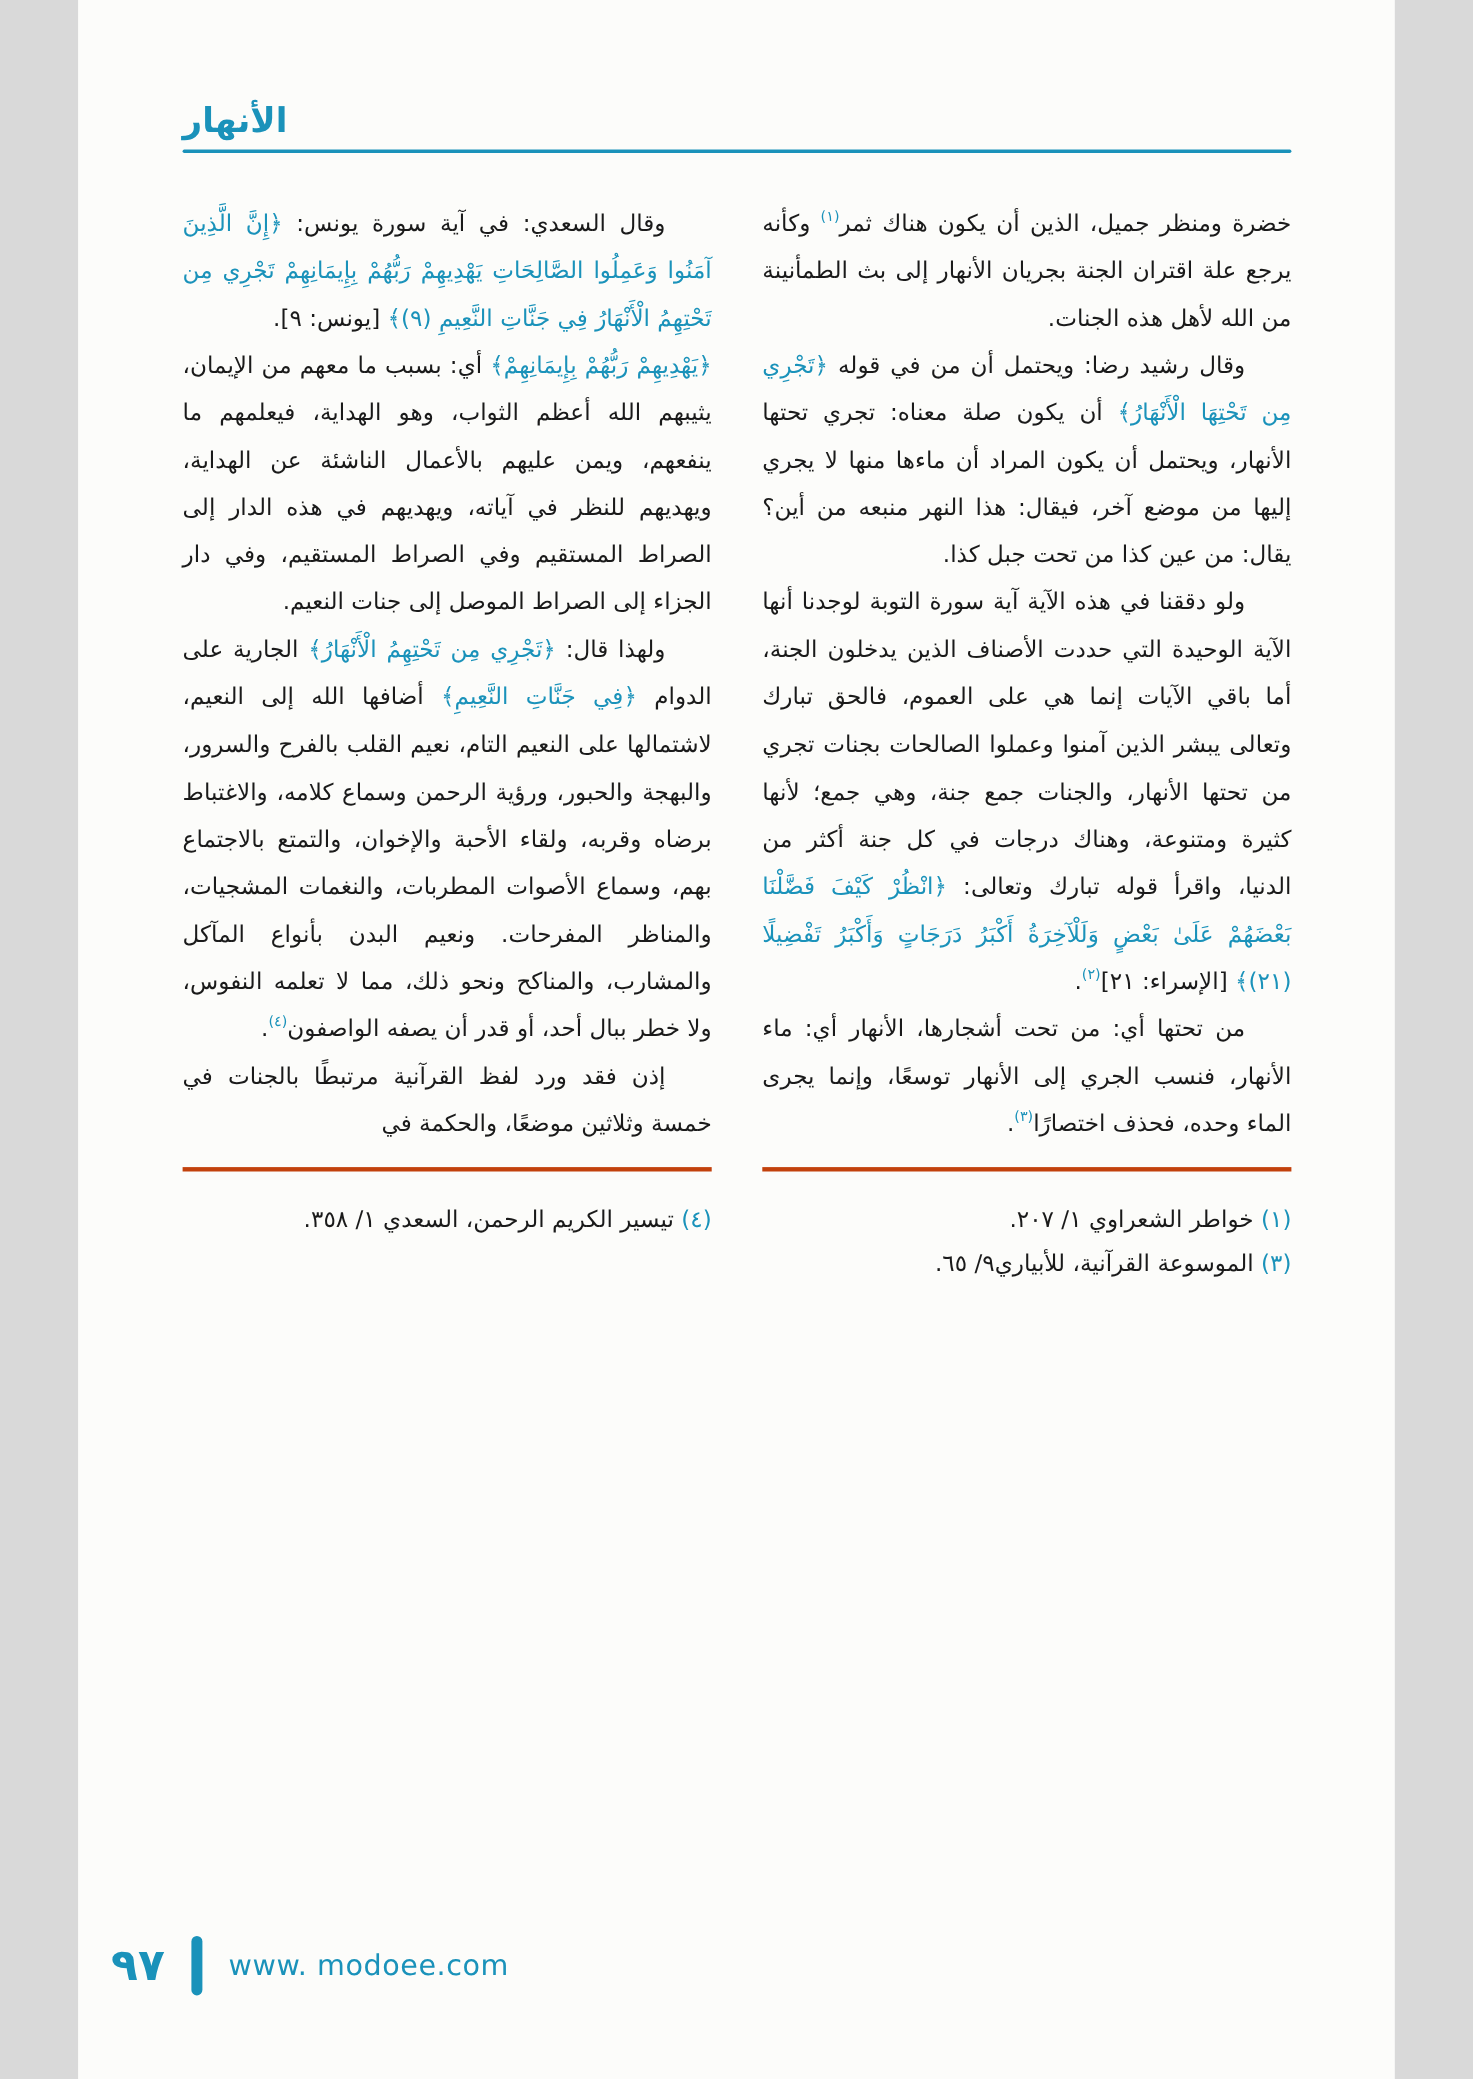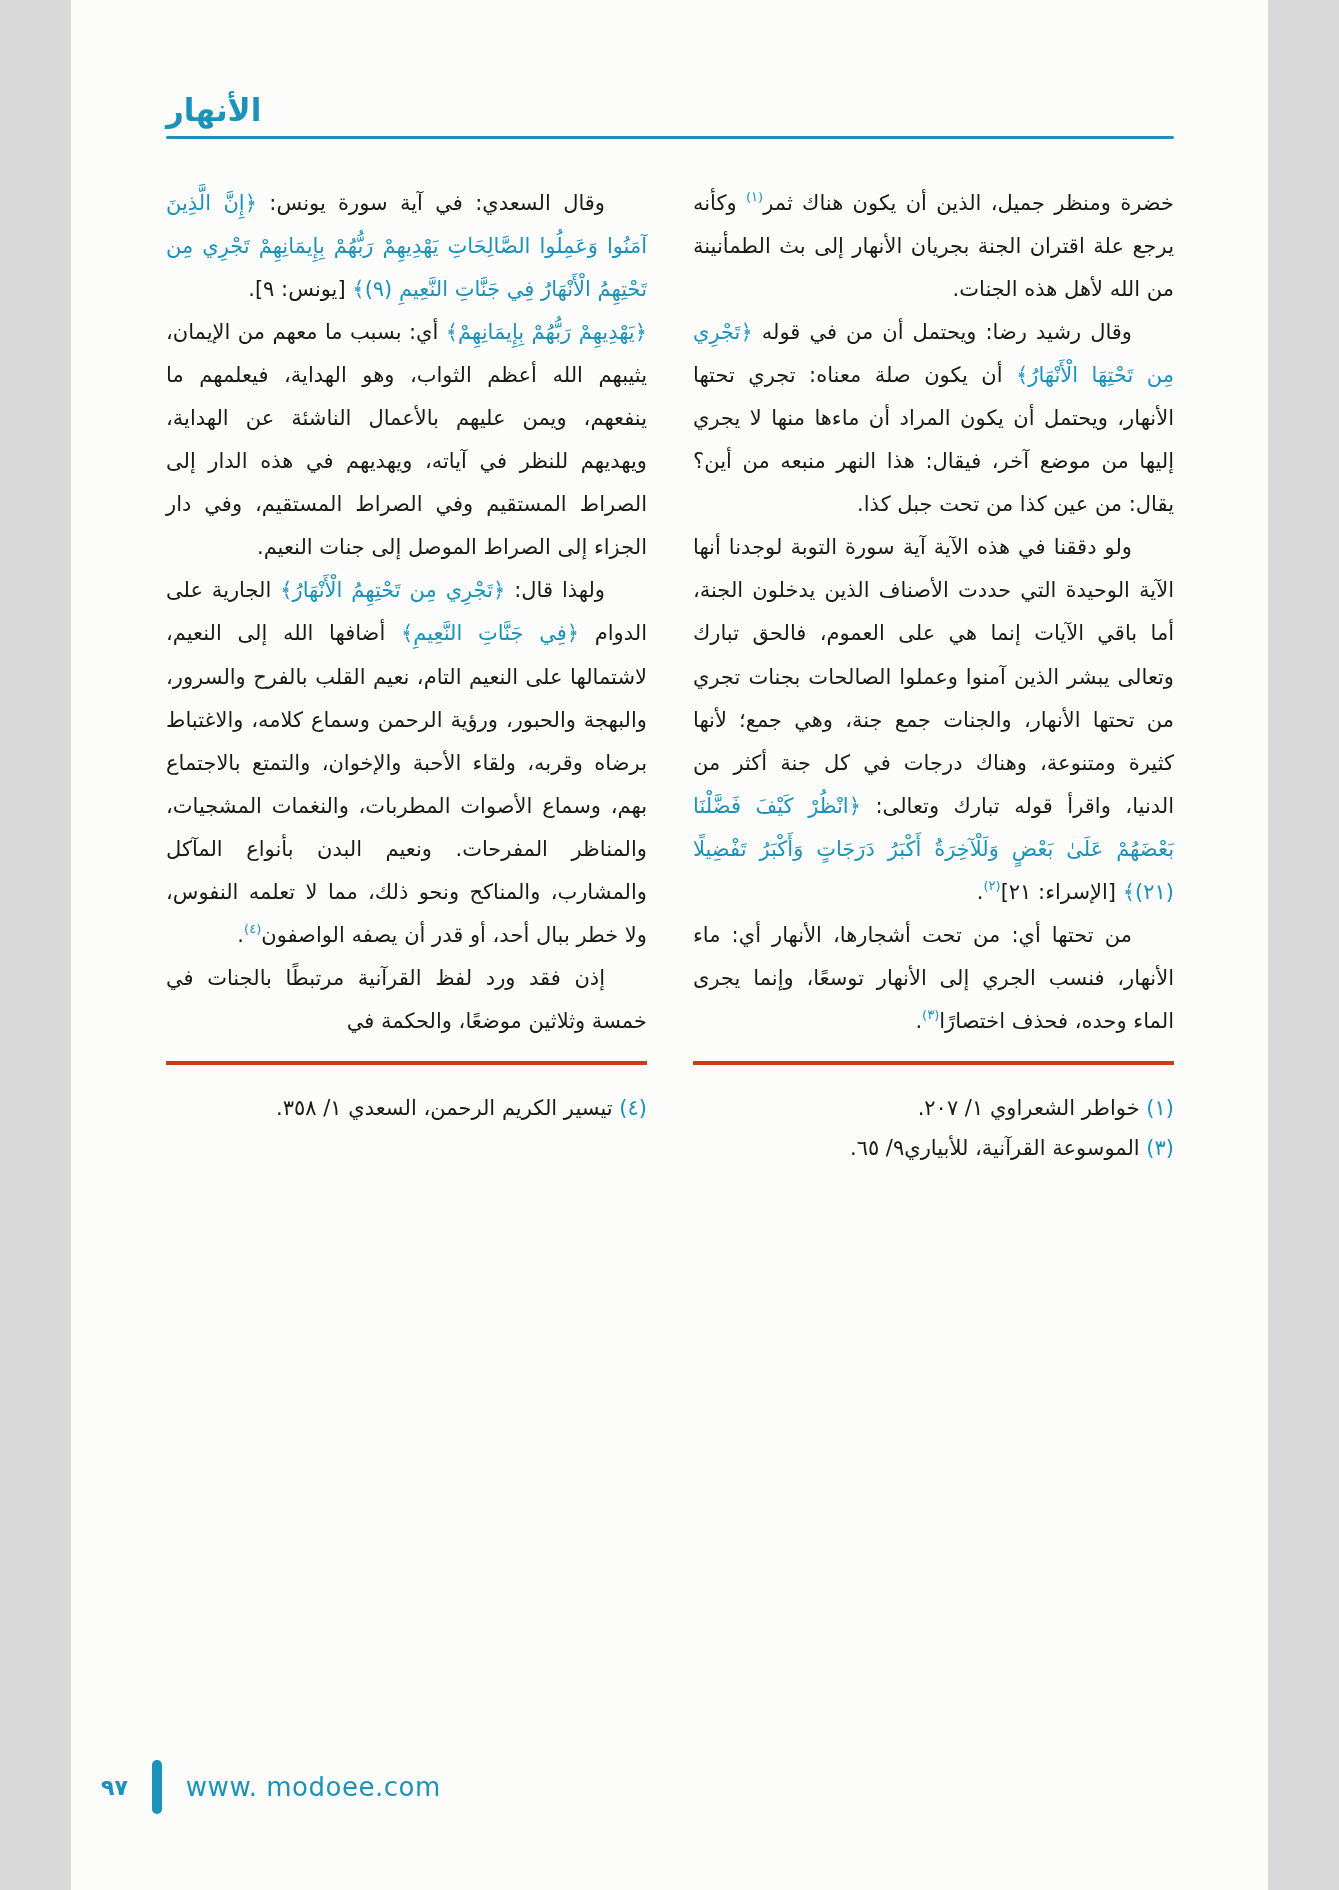--- a/index.html
+++ b/index.html
@@ -89,21 +89,21 @@
     position: absolute;
     left: 30px;
     bottom: 76px;
     direction: ltr;
     display: flex;
     align-items: center;
     gap: 24px;
   }
   .page-number {
     color: var(--accent, #1a92ba);
-    font-size: 22px;
+    font-size: 40px;
     font-weight: bold;
   }
   .footer-bar {
     display: inline-block;
     width: 10px;
     height: 54px;
     background: var(--accent, #1a92ba);
     border-radius: 5px;
   }
   .website {

